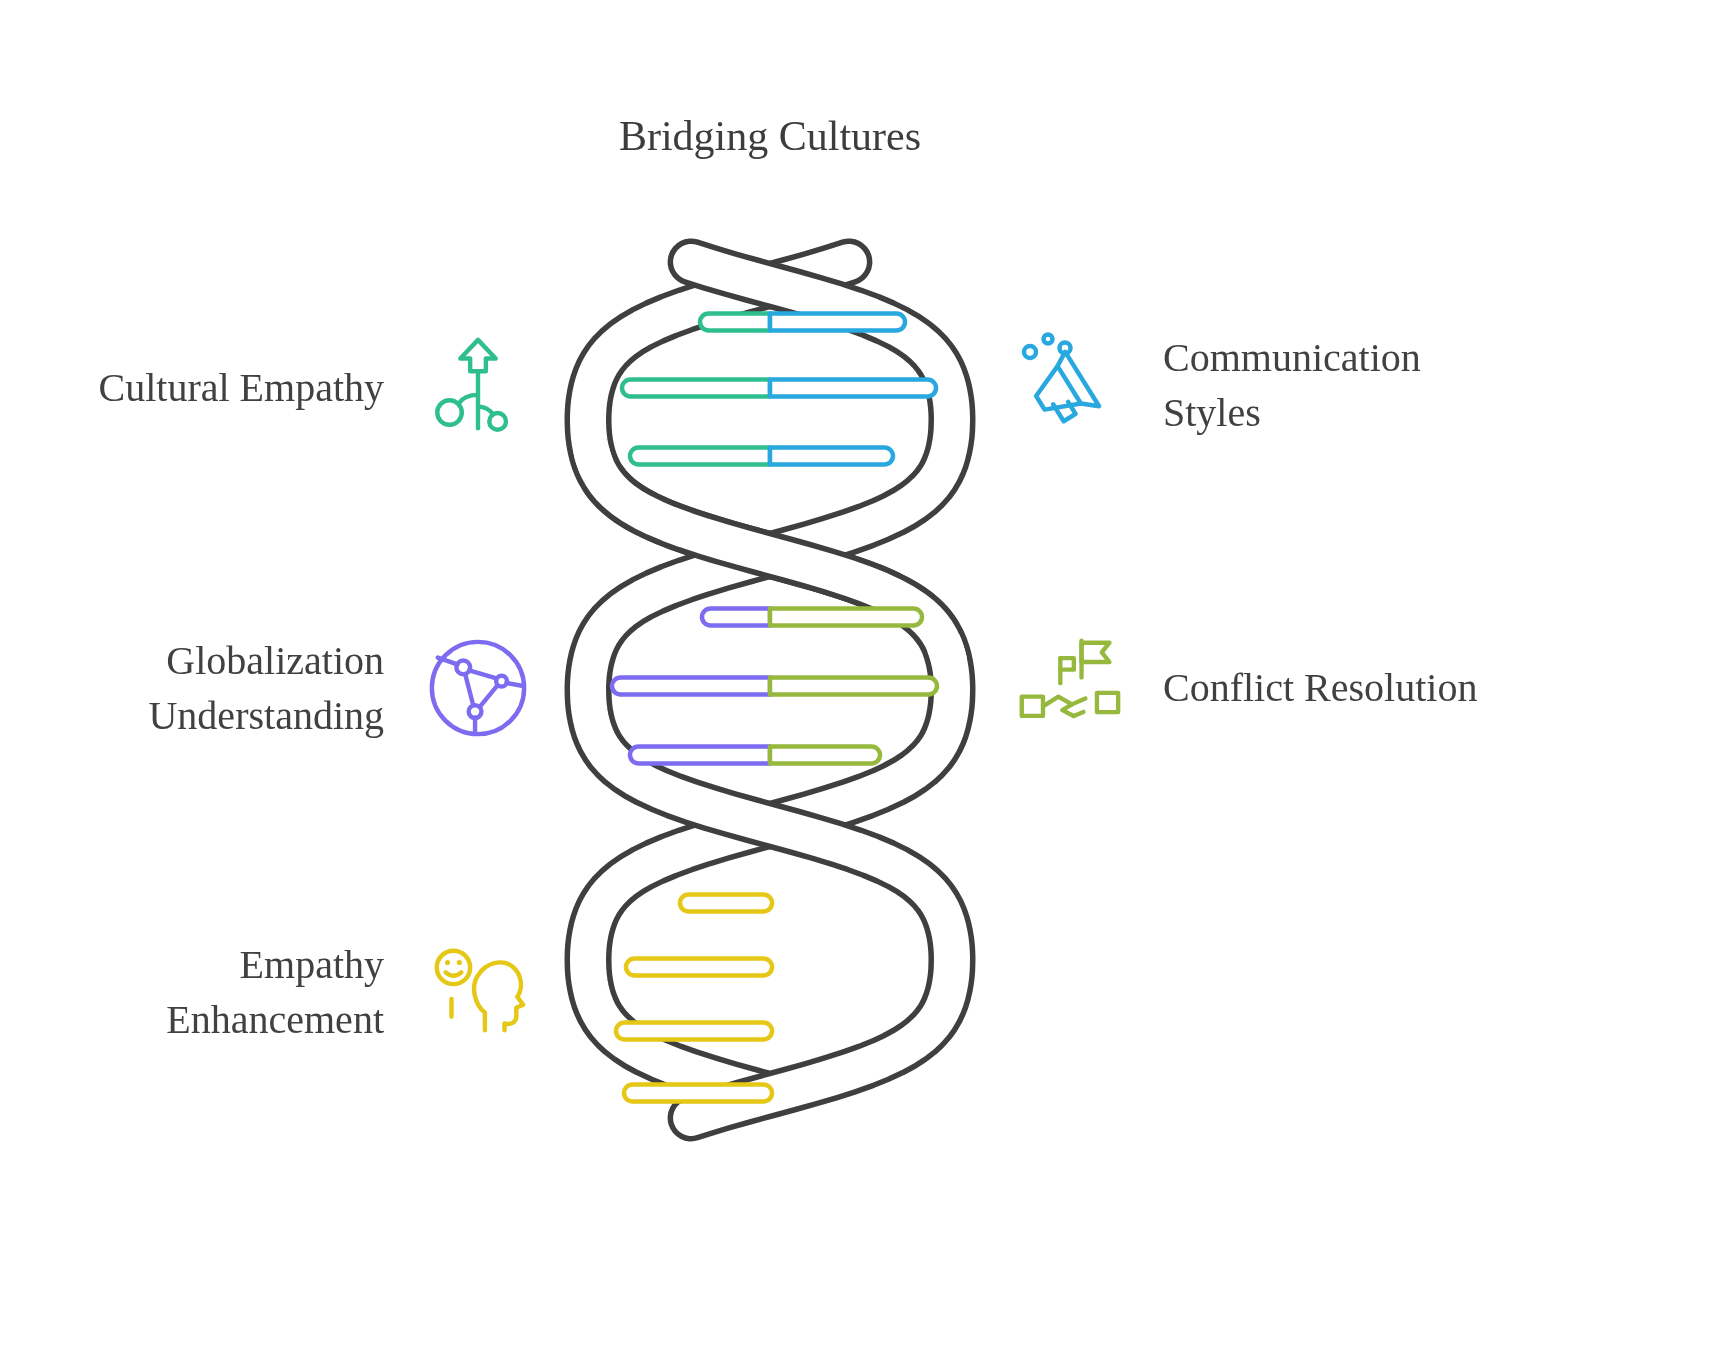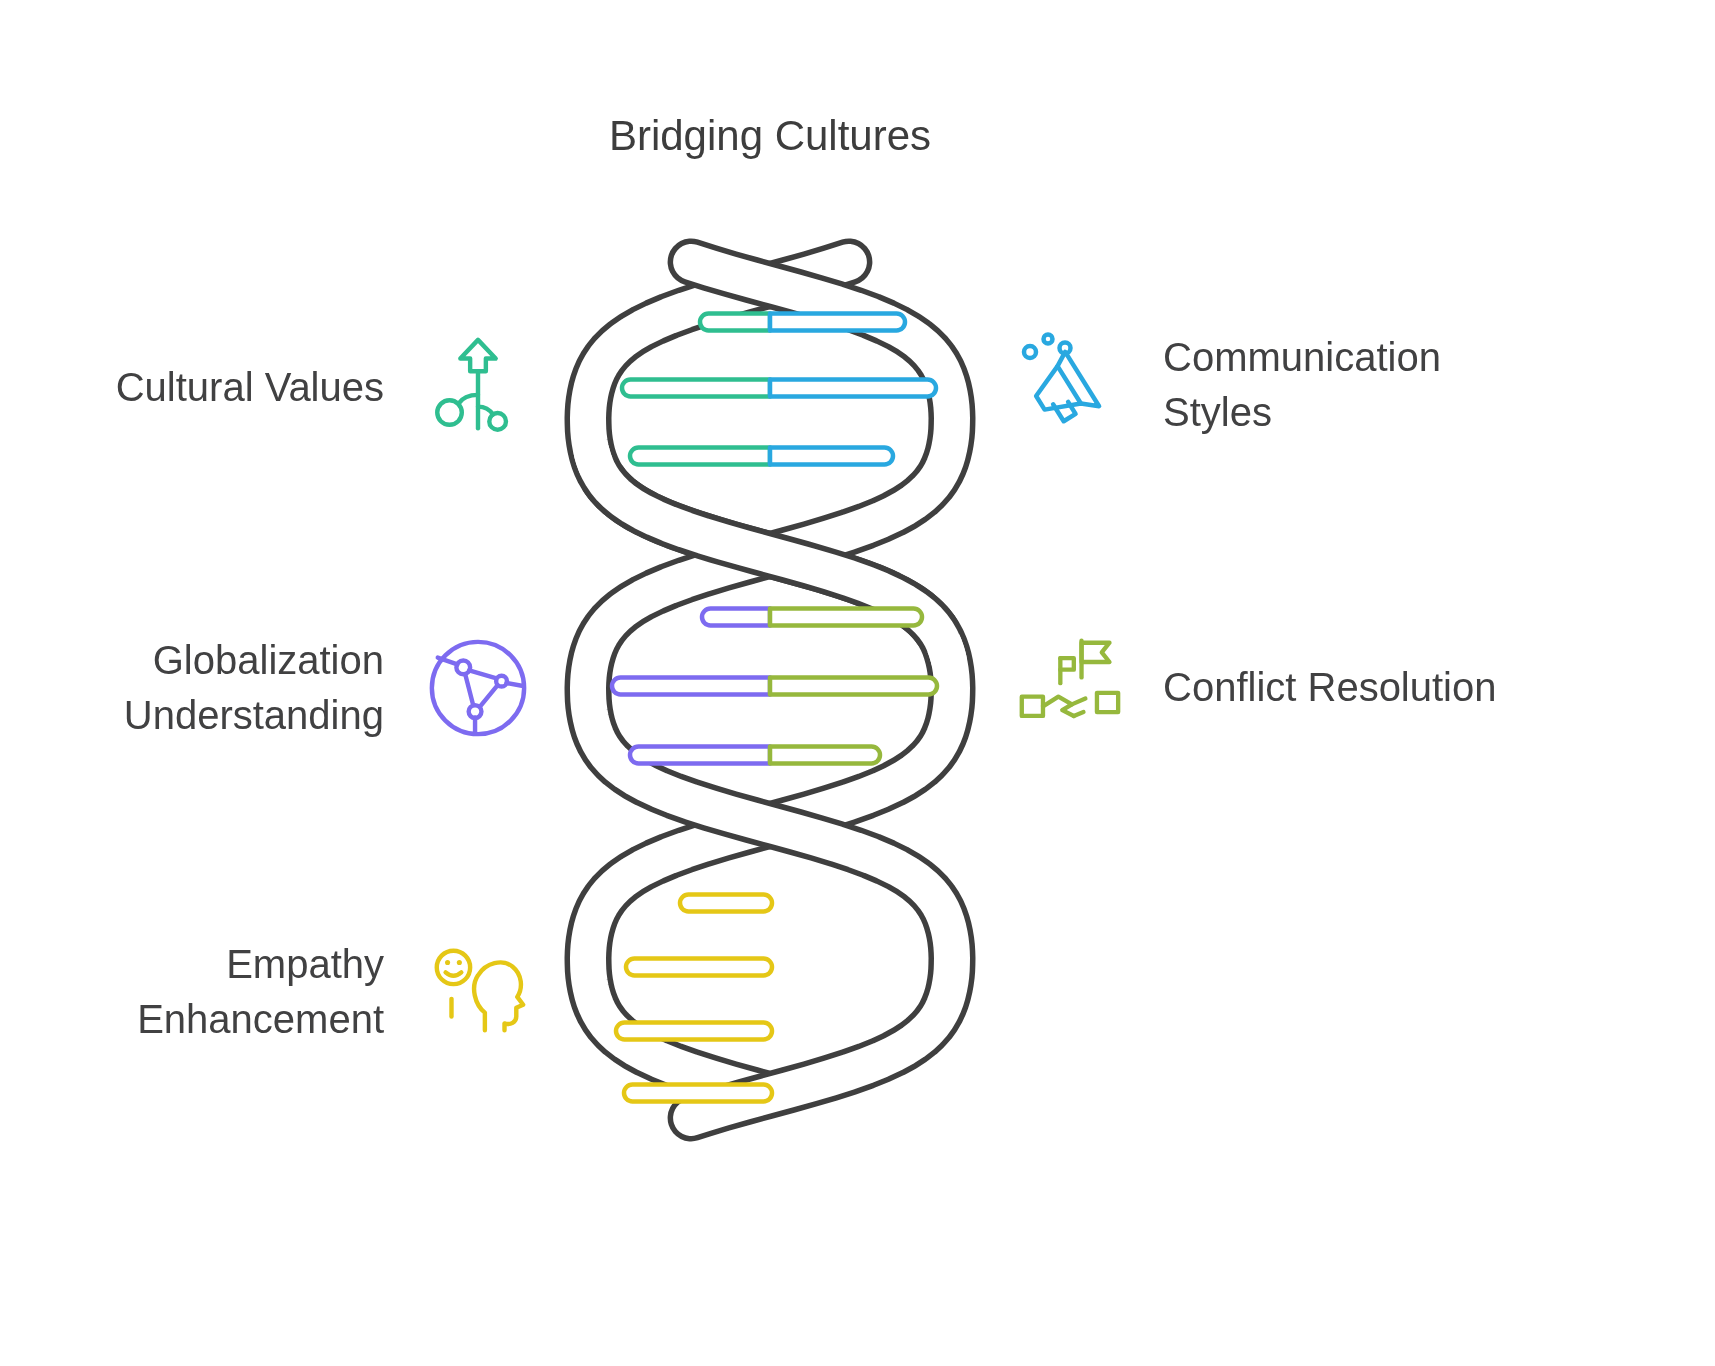--- a/index.html
+++ b/index.html
@@ -1,20 +1,20 @@
 <!DOCTYPE html>
 <html><head>
 <meta charset="utf-8">
 <style>
   html,body{margin:0;padding:0;background:#ffffff;}
   .canvas{
     position:relative;
     width:1715px;height:1366px;
     background:#ffffff;
-    font-family:Liberation Sans, sans-serif;
+    font-family:Liberation Serif, serif;
     color:#414142;
     overflow:hidden;
   }
   .title{
     position:absolute;
     left:345px;top:112px;width:850px;
     text-align:center;
     font-size:42px;
     color:#3d3d3d;
   }
@@ -82,21 +82,21 @@
       <path d="M 770 746.5 L 871.5 746.5 A 8.5 8.5 0 0 1 871.5 763.5 L 770 763.5 Z" fill="#ffffff" stroke="#96b83d" stroke-width="4.5" stroke-linecap="round" stroke-linejoin="round"></path>
       <path d="M 688.5 894.5 L 763.5 894.5 A 8.5 8.5 0 0 1 763.5 911.5 L 688.5 911.5 A 8.5 8.5 0 0 1 688.5 894.5 Z" fill="#ffffff" stroke="#e5c716" stroke-width="4.5" stroke-linecap="round" stroke-linejoin="round"></path>
       <path d="M 634.5 958.5 L 763.5 958.5 A 8.5 8.5 0 0 1 763.5 975.5 L 634.5 975.5 A 8.5 8.5 0 0 1 634.5 958.5 Z" fill="#ffffff" stroke="#e5c716" stroke-width="4.5" stroke-linecap="round" stroke-linejoin="round"></path>
       <path d="M 624.5 1022.5 L 763.5 1022.5 A 8.5 8.5 0 0 1 763.5 1039.5 L 624.5 1039.5 A 8.5 8.5 0 0 1 624.5 1022.5 Z" fill="#ffffff" stroke="#e5c716" stroke-width="4.5" stroke-linecap="round" stroke-linejoin="round"></path>
       <path d="M 632.5 1084.5 L 763.5 1084.5 A 8.5 8.5 0 0 1 763.5 1101.5 L 632.5 1101.5 A 8.5 8.5 0 0 1 632.5 1084.5 Z" fill="#ffffff" stroke="#e5c716" stroke-width="4.5" stroke-linecap="round" stroke-linejoin="round"></path>
     </svg>
 
   <div class="title">Bridging Cultures</div>
 
   <div class="label left" style="top:331px">
-    <div class="ltext">Cultural Values</div>
+    <div class="ltext">Cultural Empathy</div>
     <div class="licon" style="color: rgb(47, 190, 144);">
       <svg width="100" height="108" viewBox="0 0 100 110" fill="none" stroke="currentColor" stroke-width="4.5" stroke-linecap="round" stroke-linejoin="round">
         <path d="M50 6 L68 25 L58 25 L58 38 L42 38 L42 25 L32 25 Z"></path>
         <path d="M50 38 L50 96"></path>
         <path d="M50 62 C42 62 34 65 30 71"></path>
         <circle cx="21" cy="80" r="12.5"></circle>
         <path d="M50 74 C57 74 62 77 65 82"></path>
         <circle cx="70" cy="89" r="8.5"></circle>
       </svg>
     </div>

